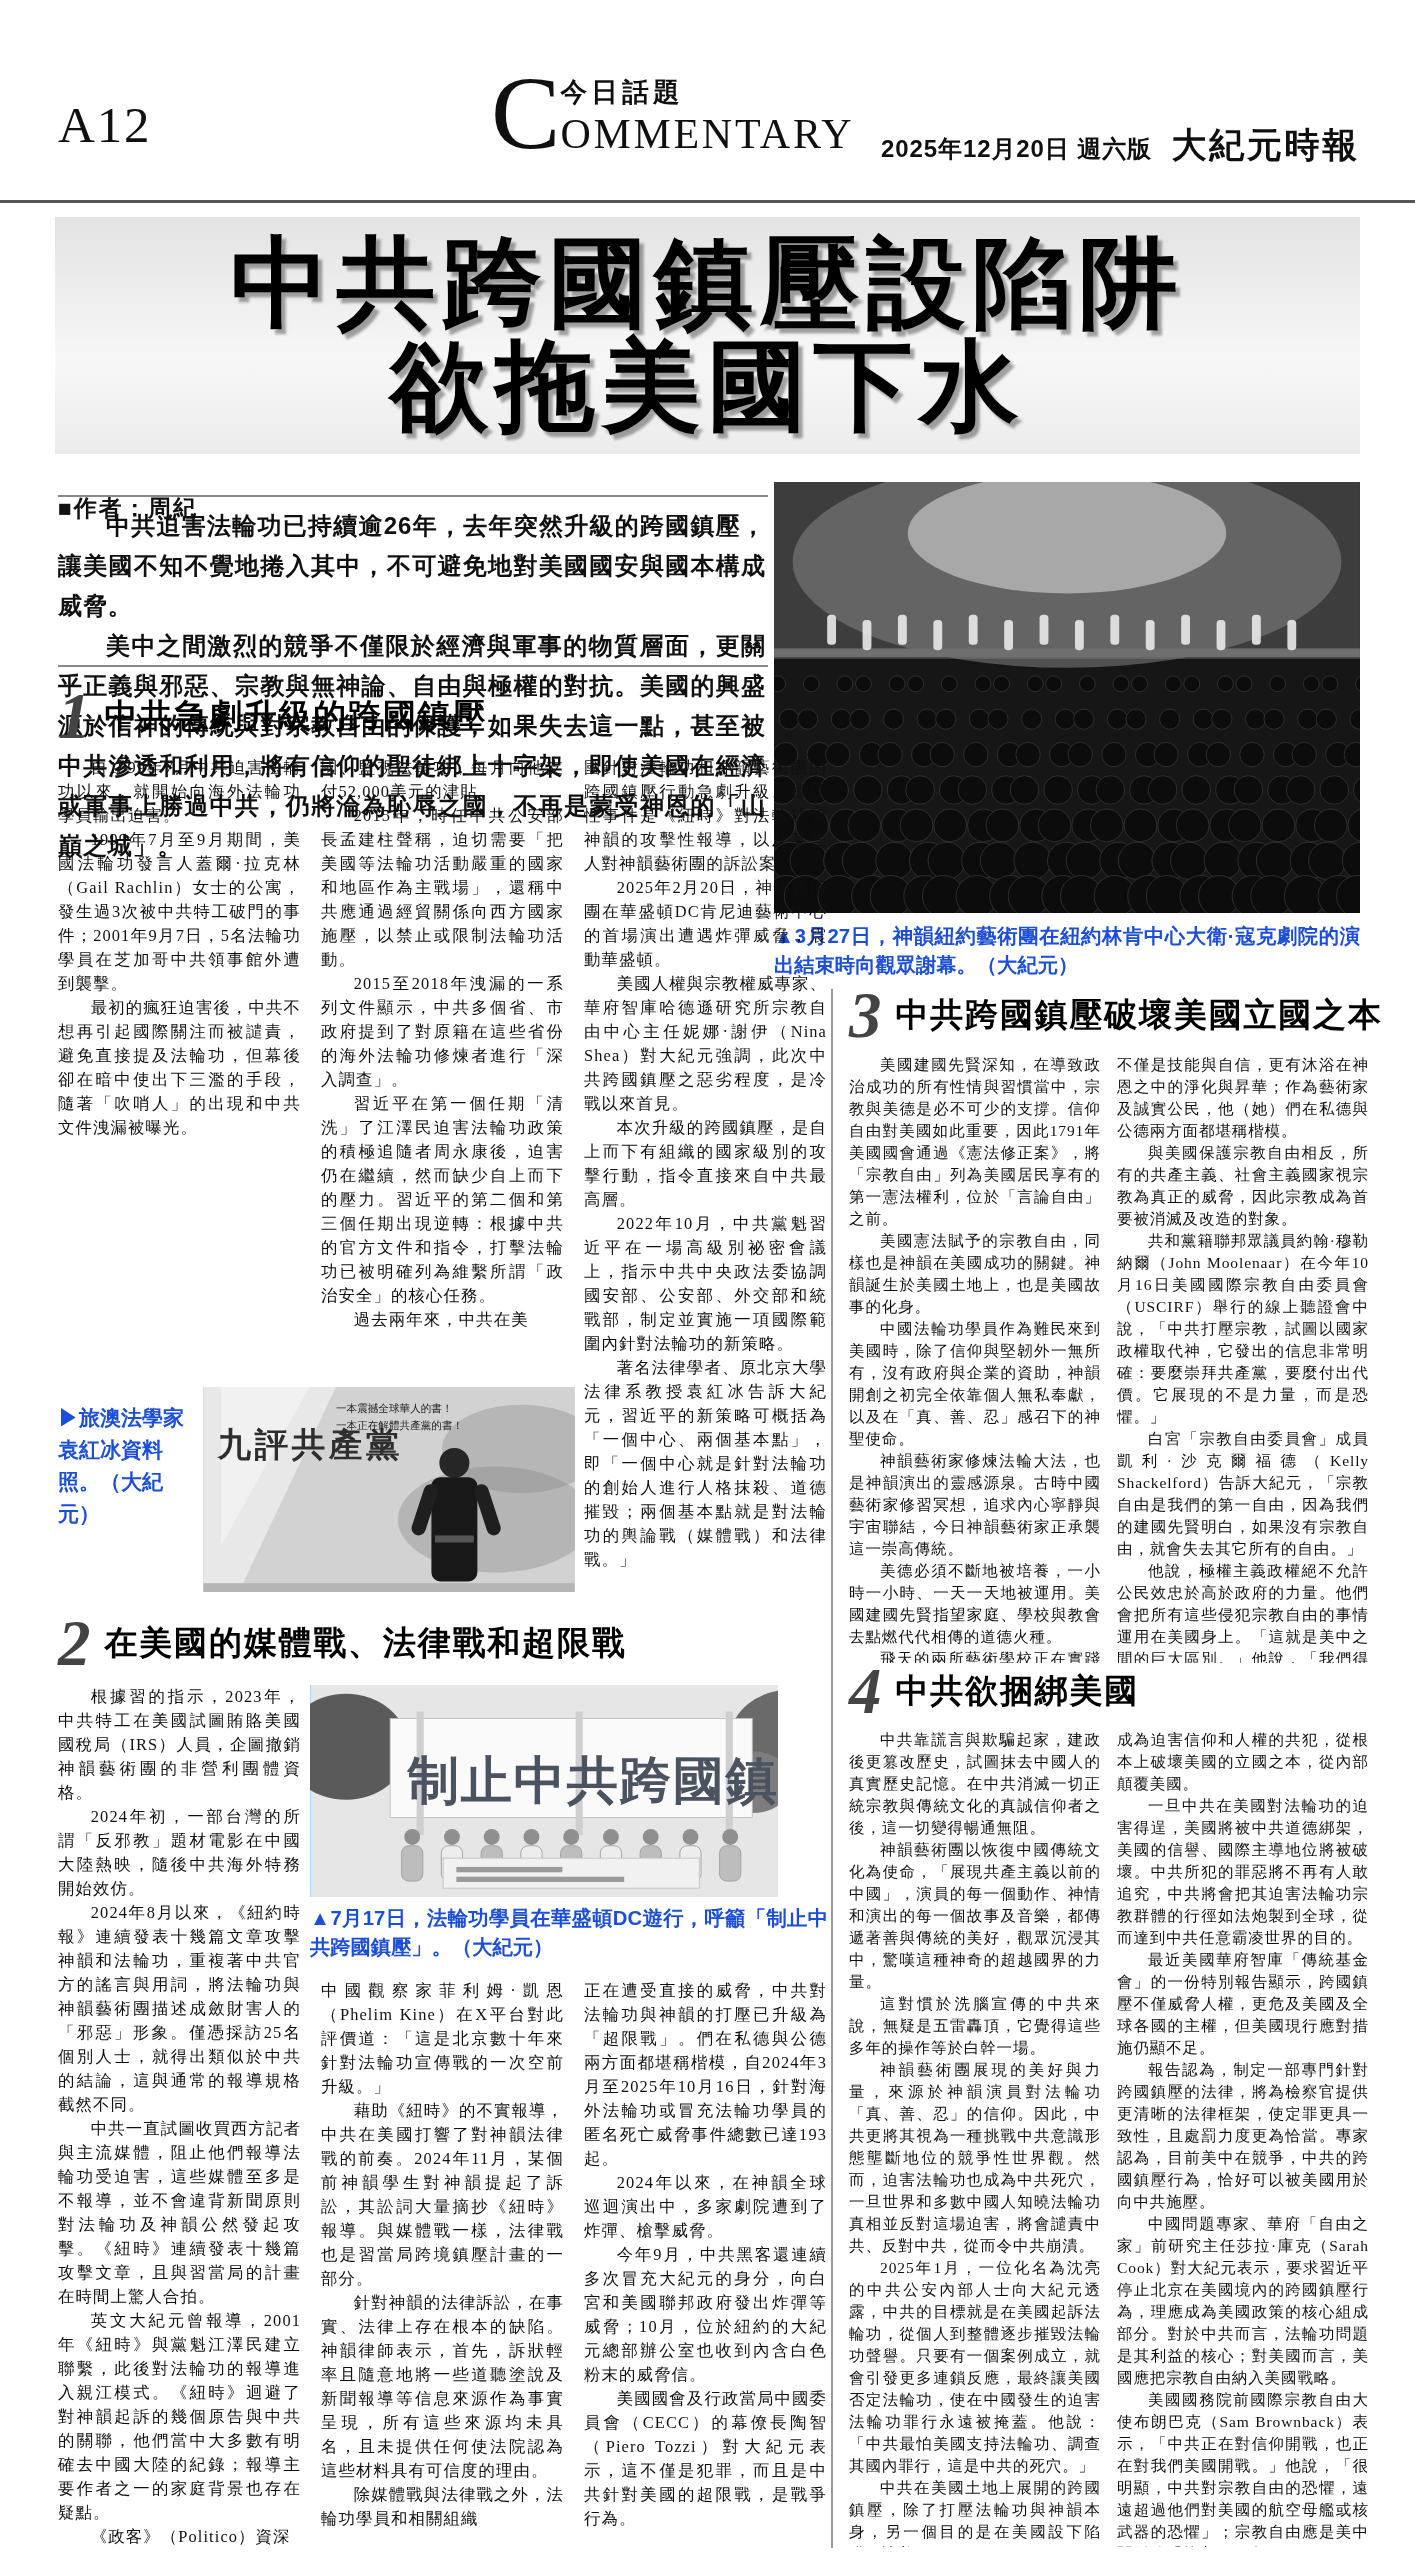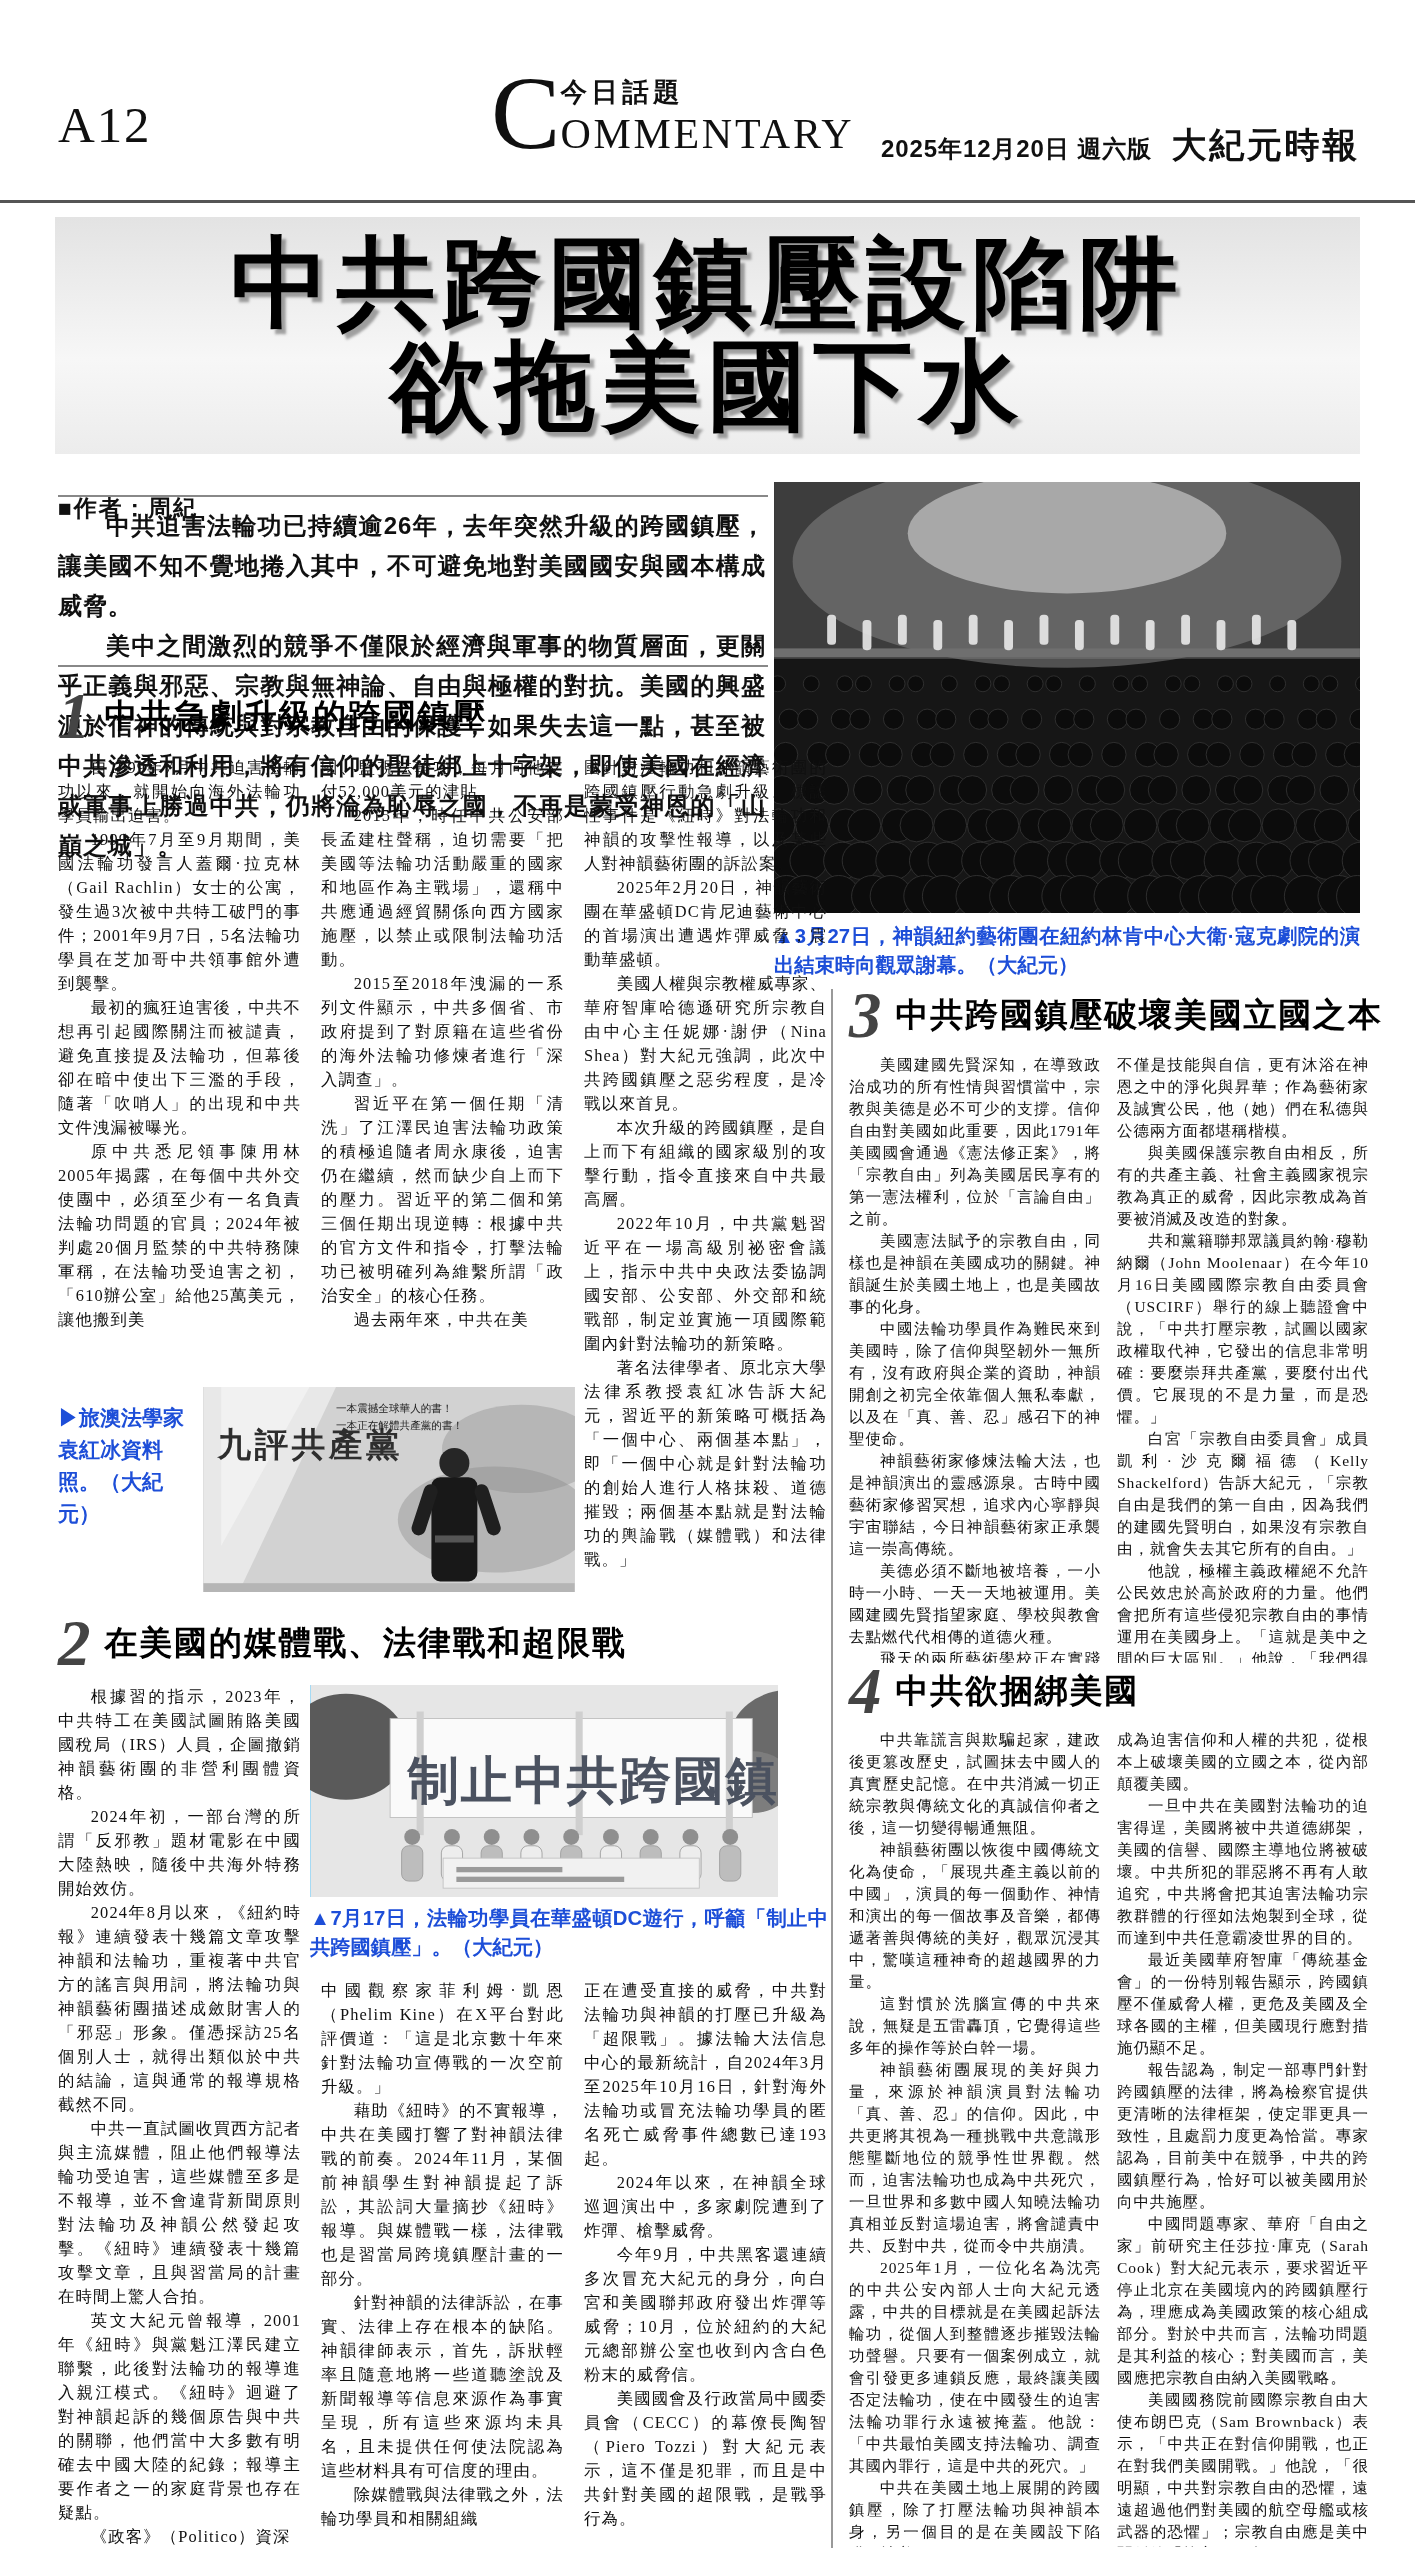--- a/index.html
+++ b/index.html
@@ -266,21 +266,20 @@
 <div class="vline" style="left:831px;top:989px;height:1559px;"></div>
 
 <div class="sec-head" style="left:58px;top:692px;">
   <div class="sec-num">1</div>
   <div class="sec-title">中共急劇升級的跨國鎮壓</div>
 </div>
 <div class="col" style="left:58px;top:756px;width:243px;height:628px;">
     <p>自1999年7月中共迫害法輪功以來，就開始向海外法輪功學員輸出迫害。</p>
     <p>1999年7月至9月期間，美國法輪功發言人蓋爾·拉克林（Gail Rachlin）女士的公寓，發生過3次被中共特工破門的事件；2001年9月7日，5名法輪功學員在芝加哥中共領事館外遭到襲擊。</p>
     <p>最初的瘋狂迫害後，中共不想再引起國際關注而被譴責，避免直接提及法輪功，但幕後卻在暗中使出下三濫的手段，隨著「吹哨人」的出現和中共文件洩漏被曝光。</p>
-    <p>原中共悉尼領事陳用林2005年揭露，在每個中共外交使團中，必須至少有一名負責法輪功問題的官員；2024年被判處20個月監禁的中共特務陳軍稱，在法輪功受迫害之初，「610辦公室」給他25萬美元，讓他搬到美</p>
   </div>
 <div class="col" style="left:321px;top:756px;width:243px;height:628px;">
     <p class="noindent">國、監視法輪功，每月向他支付52,000美元的津貼。</p>
     <p>2015年，時任中共公安部長孟建柱聲稱，迫切需要「把美國等法輪功活動嚴重的國家和地區作為主戰場」，還稱中共應通過經貿關係向西方國家施壓，以禁止或限制法輪功活動。</p>
     <p>2015至2018年洩漏的一系列文件顯示，中共多個省、市政府提到了對原籍在這些省份的海外法輪功修煉者進行「深入調查」。</p>
     <p>習近平在第一個任期「清洗」了江澤民迫害法輪功政策的積極追隨者周永康後，迫害仍在繼續，然而缺少自上而下的壓力。習近平的第二個和第三個任期出現逆轉：根據中共的官方文件和指令，打擊法輪功已被明確列為維繫所謂「政治安全」的核心任務。</p>
     <p>過去兩年來，中共在美</p>
   </div>
 <div class="col" style="left:584px;top:756px;width:243px;height:978px;">
     <p class="noindent">國針對法輪功和神韻藝術團的跨國鎮壓行動急劇升級。標誌性事件是《紐時》對法輪功和神韻的攻擊性報導，以及某些人對神韻藝術團的訴訟案。</p>
@@ -362,21 +361,21 @@
 </figure>
 <div class="caption" style="left:310px;top:1904px;width:518px;">▲7月17日，法輪功學員在華盛頓DC遊行，呼籲「制止中共跨國鎮壓」。（大紀元）</div>
 
 <div class="col" style="left:321px;top:1979px;width:243px;height:569px;">
     <p class="noindent">中國觀察家菲利姆·凱恩（Phelim Kine）在X平台對此評價道：「這是北京數十年來針對法輪功宣傳戰的一次空前升級。」</p>
     <p>藉助《紐時》的不實報導，中共在美國打響了對神韻法律戰的前奏。2024年11月，某個前神韻學生對神韻提起了訴訟，其訟詞大量摘抄《紐時》報導。與媒體戰一樣，法律戰也是習當局跨境鎮壓計畫的一部分。</p>
     <p>針對神韻的法律訴訟，在事實、法律上存在根本的缺陷。神韻律師表示，首先，訴狀輕率且隨意地將一些道聽塗說及新聞報導等信息來源作為事實呈現，所有這些來源均未具名，且未提供任何使法院認為這些材料具有可信度的理由。</p>
     <p>除媒體戰與法律戰之外，法輪功學員和相關組織</p>
   </div>
 <div class="col" style="left:584px;top:1979px;width:243px;height:569px;">
-    <p class="noindent">正在遭受直接的威脅，中共對法輪功與神韻的打壓已升級為「超限戰」。據法輪大法信息中心的最新統計，自2024年3月至2025年10月16日，針對海外法輪功或冒充法輪功學員的匿名死亡威脅事件總數已達193起。</p>
+    <p class="noindent">正在遭受直接的威脅，中共對法輪功與神韻的打壓已升級為「超限戰」。們在私德與公德兩方面都堪稱楷模，自2024年3月至2025年10月16日，針對海外法輪功或冒充法輪功學員的匿名死亡威脅事件總數已達193起。</p>
     <p>2024年以來，在神韻全球巡迴演出中，多家劇院遭到了炸彈、槍擊威脅。</p>
     <p>今年9月，中共黑客還連續多次冒充大紀元的身分，向白宮和美國聯邦政府發出炸彈等威脅；10月，位於紐約的大紀元總部辦公室也收到內含白色粉末的威脅信。</p>
     <p>美國國會及行政當局中國委員會（CECC）的幕僚長陶智（Piero Tozzi）對大紀元表示，這不僅是犯罪，而且是中共針對美國的超限戰，是戰爭行為。</p>
   </div>
 
 <div class="sec-head" style="left:849px;top:991px;">
   <div class="sec-num">3</div>
   <div class="sec-title">中共跨國鎮壓破壞美國立國之本</div>
 </div>
 <div class="col col-r" style="left:849px;top:1054px;width:252px;height:609px;">

